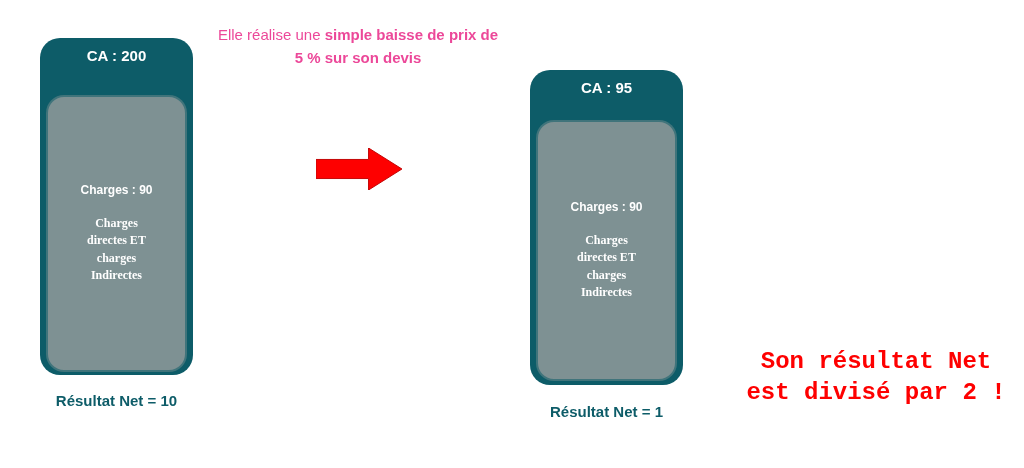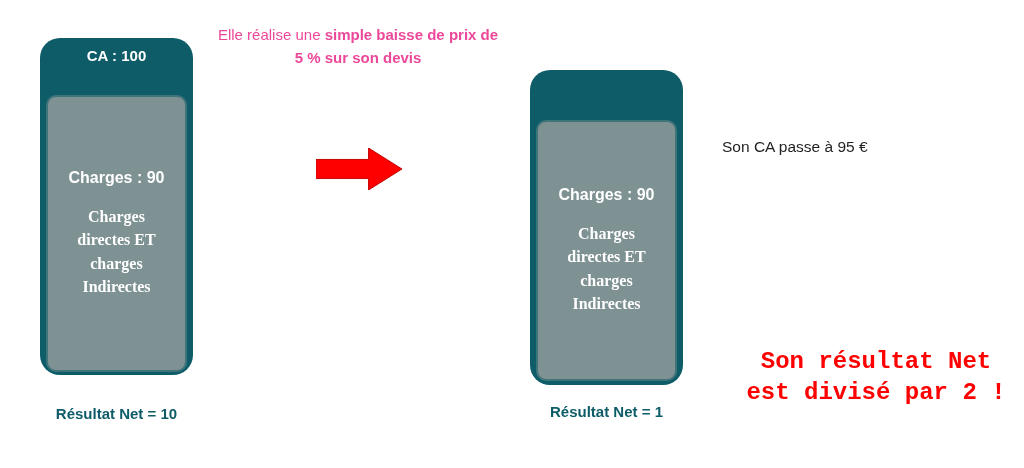--- a/index.html
+++ b/index.html
@@ -35,29 +35,29 @@
     font-weight: bold;
     font-size: 15px;
   }
 
   .gray-box {
     position: absolute;
     left: 6px;
     right: 6px;
     background: #7e9193;
     border: 2px solid rgba(13, 92, 104, 0.55);
-    border-radius: 10px;
+    border-radius: 18px;
     display: flex;
     flex-direction: column;
     align-items: center;
     justify-content: center;
     gap: 18px;
     color: #ffffff;
     font-weight: bold;
-    font-size: 16px;
+    font-size: 12px;
     text-align: center;
     box-sizing: border-box;
   }
   .left-bar  .gray-box { top: 57px; bottom: 3px; }
   .right-bar .gray-box { top: 50px; bottom: 4px; }
 
   .charges-detail {
     white-space: pre-line;
     line-height: 1.45;
     padding: 0 10px;
@@ -65,21 +65,21 @@
   }
 
   .result {
     position: absolute;
     width: 153px;
     text-align: center;
     font-weight: bold;
     font-size: 15px;
     color: #0d5c68;
   }
-  .left-result  { left: 40px;  top: 392px; margin-top: 13px; }
+  .left-result  { left: 40px;  top: 392px; }
   .right-result { left: 530px; top: 403px; }
 
   
   .caption {
     position: absolute;
     left: 212px;
     top: 24px;
     width: 292px;
     text-align: center;
     font-size: 15px;
@@ -125,46 +125,46 @@
 </head>
 <body>
 
 <div class="canvas">
 
   <div class="caption">
     <span>Elle réalise une </span><span class="b">simple baisse de prix de 5 % sur son devis</span>
   </div>
 
   <div class="bar left-bar">
-    <div class="ca-label">CA : 100</div>
+    <div class="ca-label">CA : 200</div>
     <div class="gray-box">
       <div class="charges">Charges : 90</div>
       <div class="charges-detail">Charges
 directes ET
 charges
 Indirectes</div>
     </div>
   </div>
   <div class="result left-result">Résultat Net = 10</div>
 
   <svg class="arrow" viewBox="0 0 90 44" aria-hidden="true">
     <polygon points="0,12 55,12 55,0 90,22 55,44 55,32 0,32" fill="#fe0000" stroke="#c00000" stroke-width="1"></polygon>
   </svg>
 
   <div class="bar right-bar">
+    <div class="ca-label">CA : 95</div>
     <div class="gray-box">
       <div class="charges">Charges : 90</div>
       <div class="charges-detail">Charges
 directes ET
 charges
 Indirectes</div>
     </div>
   </div>
   <div class="result right-result">Résultat Net = 1</div>
 
   <div class="analysis">
-    <div>Son CA passe à 95 €</div>
   </div>
 
   <div class="conclusion">Son résultat Net
 est divisé par 2 !</div>
 
 </div>
 
 </body></html>

